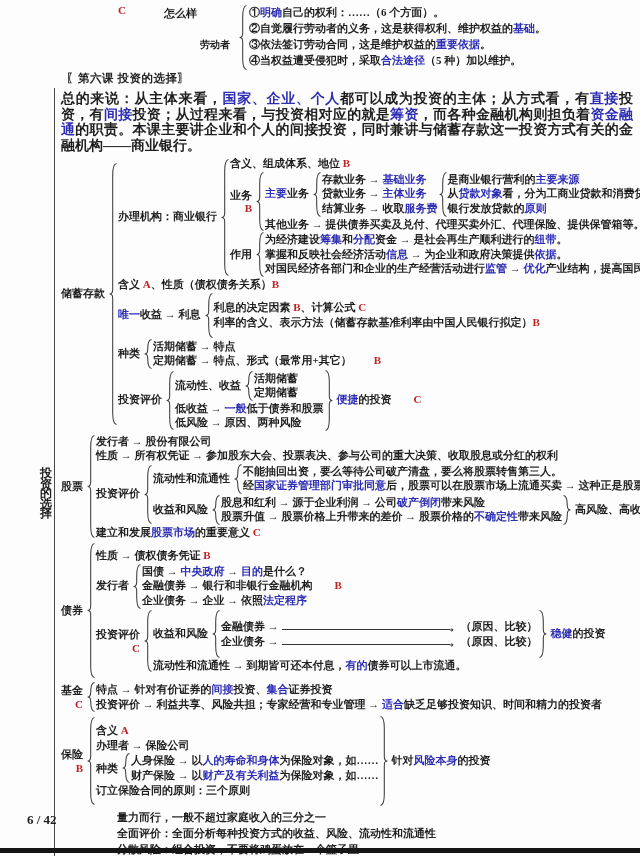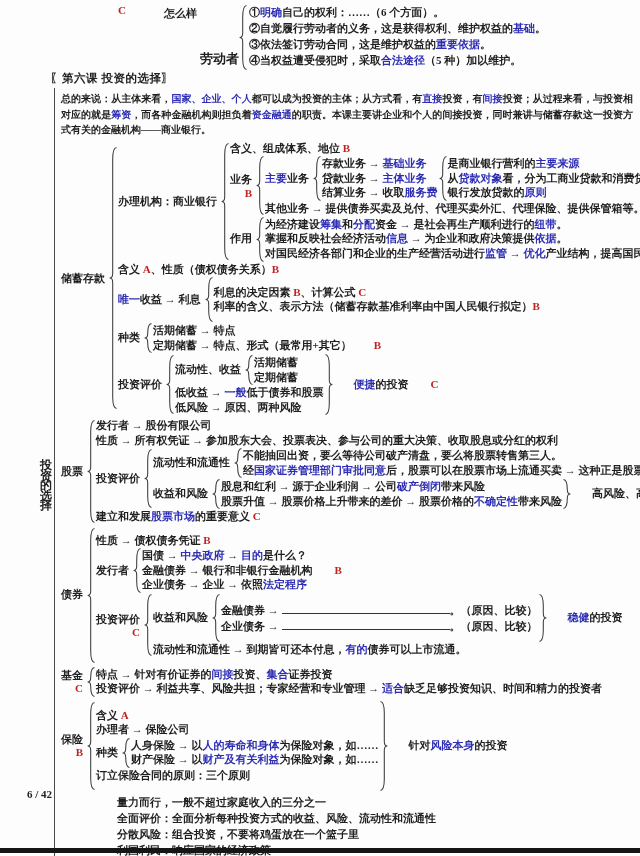--- a/index.html
+++ b/index.html
@@ -7,63 +7,63 @@
     width:640px;height:856px;background:#ffffff;
     font-family:"Liberation Serif","DejaVu Serif",serif;
     color:#1f1f1f;font-weight:600;
   }
   .page{position:relative;width:640px;height:856px;overflow:hidden;background:#fdfdfd;}
   .abs{position:absolute;}
   
   .top-block{position:absolute;left:118px;top:2px;width:470px;height:82px;font-size:11px;}
   .top-block .leaf{line-height:15px;}
   
-  .lesson-title{position:absolute;left:50px;top:71px;font-size:11.5px;letter-spacing:.5px;text-align:center;}
+  .lesson-title{position:absolute;left:66px;top:71px;font-size:11.5px;letter-spacing:.5px;text-align:center;}
   
   .main{position:absolute;left:30px;top:88px;display:flex;align-items:center;}
   .side-label{
     writing-mode:vertical-rl;text-orientation:upright;
     font-size:12px;letter-spacing:10px;width:24px;flex:0 0 auto;
     display:flex;justify-content:center;color:#222;
   }
   .content{
     border-left:1.2px solid #4a4a4a;
     padding:3px 0 3px 6px;
     display:flex;flex-direction:column;row-gap:4px;
   }
-  .intro{font-size:10px;line-height:15.5px;width:572px;white-space:normal;text-align:justify;}
+  .intro{font-size:14px;line-height:15.5px;width:572px;white-space:normal;text-align:justify;}
   .leaf{font-size:11px;line-height:13.5px;white-space:pre;}
   .row{display:flex;align-items:center;}
   .labelbox{flex:0 0 auto;padding-right:3px;text-align:right;}
   .below{font-size:11px;line-height:11px;margin-top:1px;}
   .col{display:flex;flex-direction:column;row-gap:1px;justify-content:center;min-width:0;}
   .root{row-gap:4px;}
-  .closebox{margin-left:20px;}
+  .closebox{margin-left:3px;}
   .brace-ph{flex:0 0 auto;display:flex;align-items:center;margin:0 1px;}
   .brace-svg{overflow:visible;display:block;}
   .brace-svg path{stroke:#3c3c3c;stroke-width:1.05;fill:none;}
   .mirror{transform:scaleX(-1);}
   .seg-k{color:#1f1f1f;}
   .seg-b{color:#2e2eb4;}
   .seg-r{color:#c32222;font-weight:bold;font-family:"Liberation Serif",serif;}
   .blank{display:inline-block;height:10px;border-bottom:1px solid #333;vertical-align:baseline;}
   .principles{margin-left:56px;row-gap:1.5px;}
   .principles .leaf{line-height:14.5px;}
-  .page-num{position:absolute;left:27px;top:788px;font-size:11px;font-weight:bold;color:#222;}
+  .page-num{position:absolute;left:27px;top:812px;font-size:13px;font-weight:bold;color:#222;}
   .bottom-bar{position:absolute;left:0;top:848px;height:5px;width:640px;background:#161616;}
 </style>
 </head>
 <body>
 
 <div class="page">
 
   <div class="top-block">
     <span class="abs seg-r" style="left:0px;top:2px;">C</span>
     <span class="abs" style="left:46px;top:4px;font-size:11px;">怎么样</span>
-    <span class="abs" style="left:82px;top:48px;font-size:13px;">劳动者</span>
+    <span class="abs" style="left:82px;top:36px;font-size:10px;">劳动者</span>
     <span class="abs brace-ph open" id="top-brace" style="left:120px;top:3px;">
         <svg width="8" height="65" class="brace-svg">
           <path d="M7.5,0.6 C4.4,1 3.7,6 3.7,12 L3.7,28 C3.7,31.3 2.7,32.5 0.6,32.5 C2.7,32.5 3.7,33.7 3.7,37 L3.7,53 C3.7,59 4.4,64 7.5,64.4"></path>
         </svg>
       </span>
     <div class="abs col" id="top-items" style="left:131px;top:3px;">
         <div class="leaf"><span class="seg-k">①</span><span class="seg-b">明确</span><span class="seg-k">自己的权利：……（6 个方面）。</span></div>
         <div class="leaf"><span class="seg-k">②自觉履行劳动者的义务，这是获得权利、维护权益的</span><span class="seg-b">基础</span><span class="seg-k">。</span></div>
         <div class="leaf"><span class="seg-k">③依法签订劳动合同，这是维护权益的</span><span class="seg-b">重要依据</span><span class="seg-k">。</span></div>
         <div class="leaf"><span class="seg-k">④当权益遭受侵犯时，采取</span><span class="seg-b">合法途径</span><span class="seg-k">（5 种）加以维护。</span></div>

